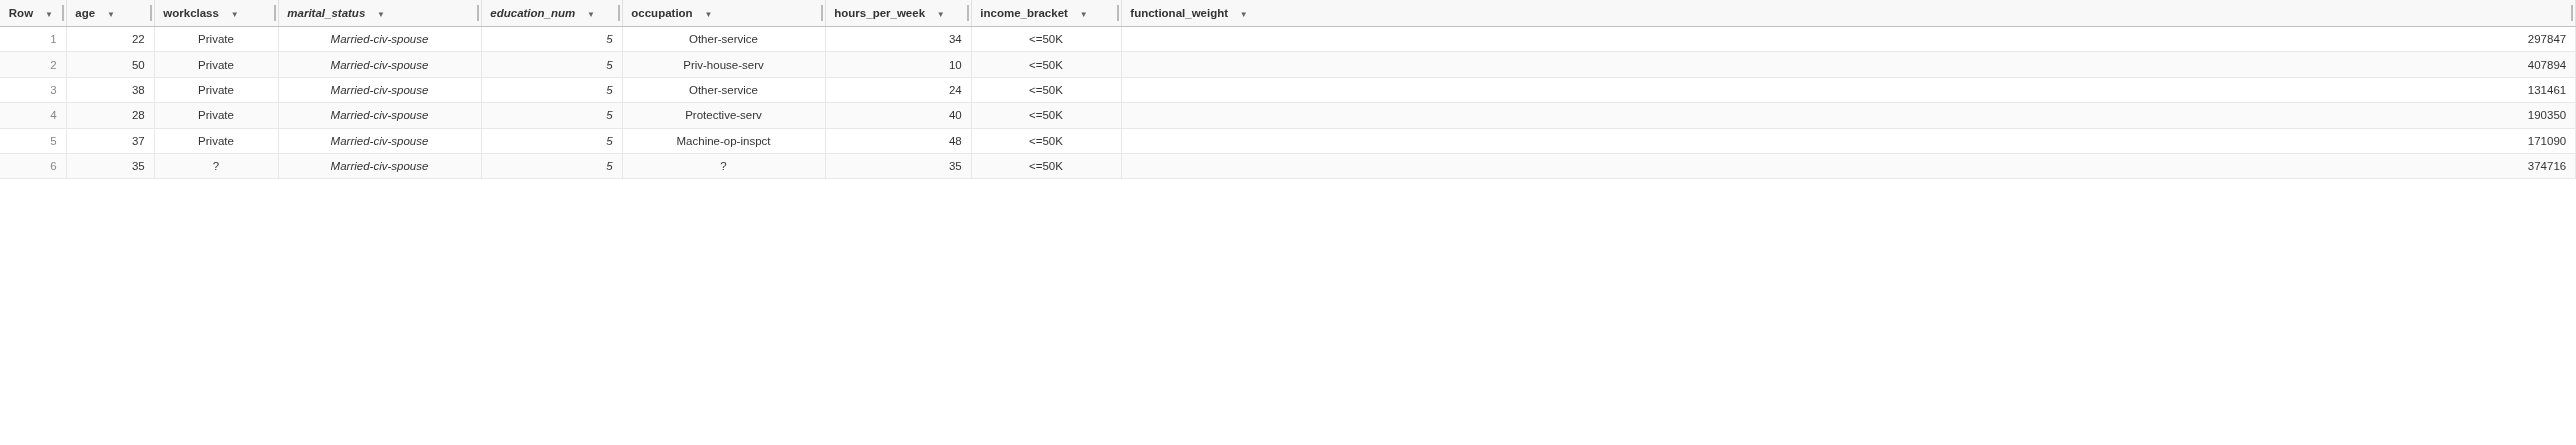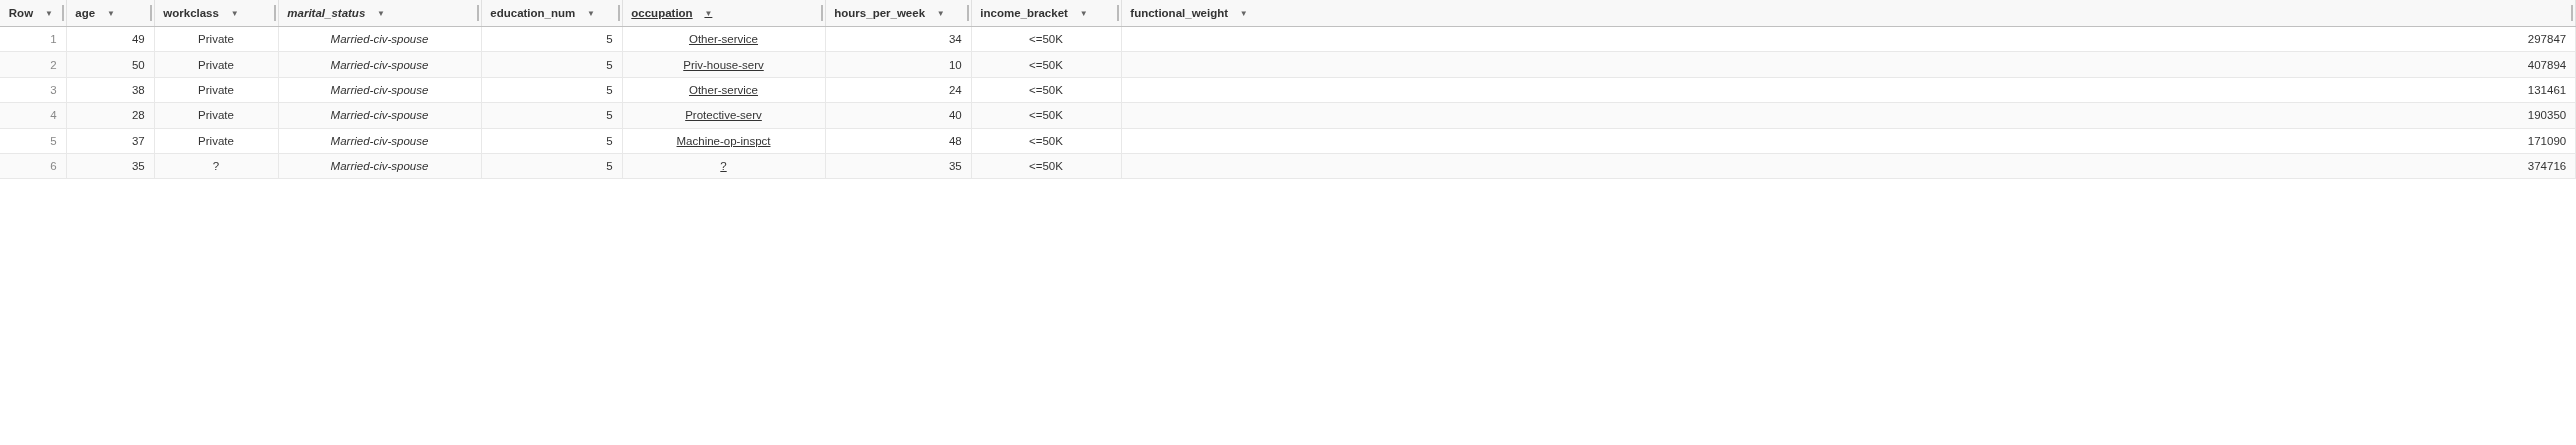--- a/index.html
+++ b/index.html
@@ -39,21 +39,21 @@
       border-right: 0.9px solid #e0e0e0;
       border-bottom: 1.8px solid #c0c0c0;
       white-space: nowrap;
       overflow: hidden;
       position: relative;
       user-select: none;
     }
 
     th .col-header {
       display: flex;
-      align-items: center;
+      align-items: flex-end;
       gap: 10px;
     }
 
     th .sort-icon {
       display: inline-flex;
       flex-direction: column;
       gap: 0.9px;
       margin-left: 1.8px;
     }
 
@@ -98,22 +98,22 @@
 
     tbody tr:nth-child(even) {
       background: #fafafa;
     }
 
     
     .col-row        { width: 66px; }
     .col-age        { width: 88px; margin-left: 24px; }
     .col-workclass  { width: 124px; }
     .col-marital    { width: 203px; font-style: italic; }
-    .col-edu        { width: 141px; }
-    .col-occupation { width: 203px; text-decoration: underline; }
+    .col-edu        { width: 141px; font-style: italic; }
+    .col-occupation { width: 203px; }
     .col-hours      { width: 146px; margin-left: 36px; }
     .col-income     { width: 150px; }
     .col-functional { width: auto; }
 
     .row-num {
       color: #888;
       text-align: right;
     }
   </style>
 </head>
@@ -184,21 +184,21 @@
             <span>functional_weight</span>
             <span class="sort-icon"></span>
           </div>
           <div class="resize-handle"></div>
         </th>
       </tr>
     </thead>
     <tbody id="table-body">
     <tr>
           <td class="col-row num row-num">1</td>
-          <td class="col-age num">49</td>
+          <td class="col-age num">22</td>
           <td class="col-workclass">Private</td>
           <td class="col-marital">Married-civ-spouse</td>
           <td class="col-edu num">5</td>
           <td class="col-occupation">Other-service</td>
           <td class="col-hours num">34</td>
           <td class="col-income">&lt;=50K</td>
           <td class="col-functional num">297847</td>
         </tr>
         <tr>
           <td class="col-row num row-num">2</td>

